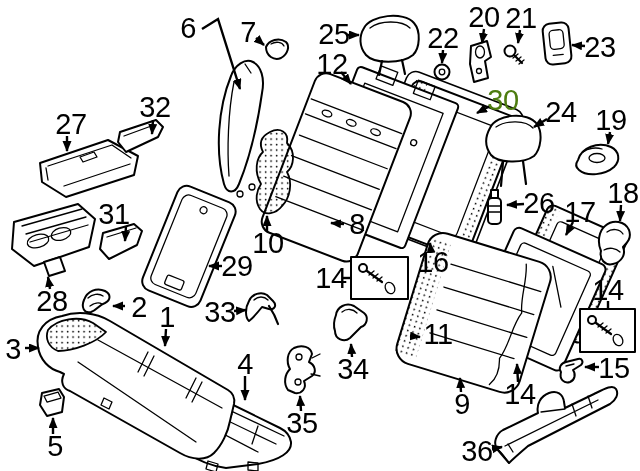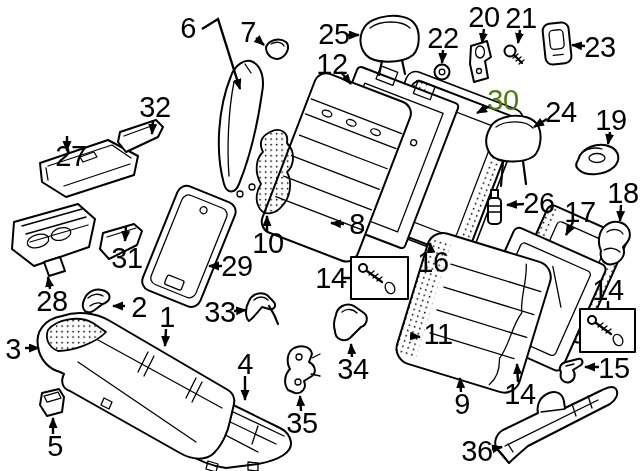--- a/index.html
+++ b/index.html
@@ -319,24 +319,24 @@
       <div class="callout" style="left: 580px; top: 212px; color: rgb(0, 0, 0);">17</div>
       <div class="callout" style="left: 623px; top: 193px; color: rgb(0, 0, 0);">18</div>
       <div class="callout" style="left: 611px; top: 120px; color: #000000;">19</div>
       <div class="callout" style="left: 484px; top: 17px; color: rgb(0, 0, 0);">20</div>
       <div class="callout" style="left: 521px; top: 18px; color: rgb(0, 0, 0);">21</div>
       <div class="callout" style="left: 443px; top: 38px; color: rgb(0, 0, 0);">22</div>
       <div class="callout" style="left: 600px; top: 47px; color: rgb(0, 0, 0);">23</div>
       <div class="callout" style="left: 561px; top: 112px; color: rgb(0, 0, 0);">24</div>
       <div class="callout" style="left: 334px; top: 34px; color: rgb(0, 0, 0);">25</div>
       <div class="callout" style="left: 539px; top: 203px; color: rgb(0, 0, 0);">26</div>
-      <div class="callout" style="left: 71px; top: 124px; color: rgb(0, 0, 0); margin-top: 32px;">27</div>
+      <div class="callout" style="left: 71px; top: 124px; color: rgb(0, 0, 0);">27</div>
       <div class="callout" style="left: 52px; top: 301px; color: rgb(0, 0, 0);">28</div>
       <div class="callout" style="left: 237px; top: 266px; color: rgb(0, 0, 0);">29</div>
       <div class="callout" style="left: 503px; top: 100px; color: #4d7c0f;">30</div>
-      <div class="callout" style="left: 127px; top: 214px; color: rgb(0, 0, 0); margin-top: 44px;">31</div>
+      <div class="callout" style="left: 114px; top: 214px; color: rgb(0, 0, 0);">31</div>
       <div class="callout" style="left: 155px; top: 107px; color: rgb(0, 0, 0);">32</div>
       <div class="callout" style="left: 220px; top: 312px; color: rgb(0, 0, 0);">33</div>
       <div class="callout" style="left: 353px; top: 369px; color: rgb(0, 0, 0);">34</div>
       <div class="callout" style="left: 302px; top: 423px; color: rgb(0, 0, 0);">35</div>
       <div class="callout" style="left: 477px; top: 451px; color: rgb(0, 0, 0);">36</div>
     </div>
 </div>
 
 </body></html>

